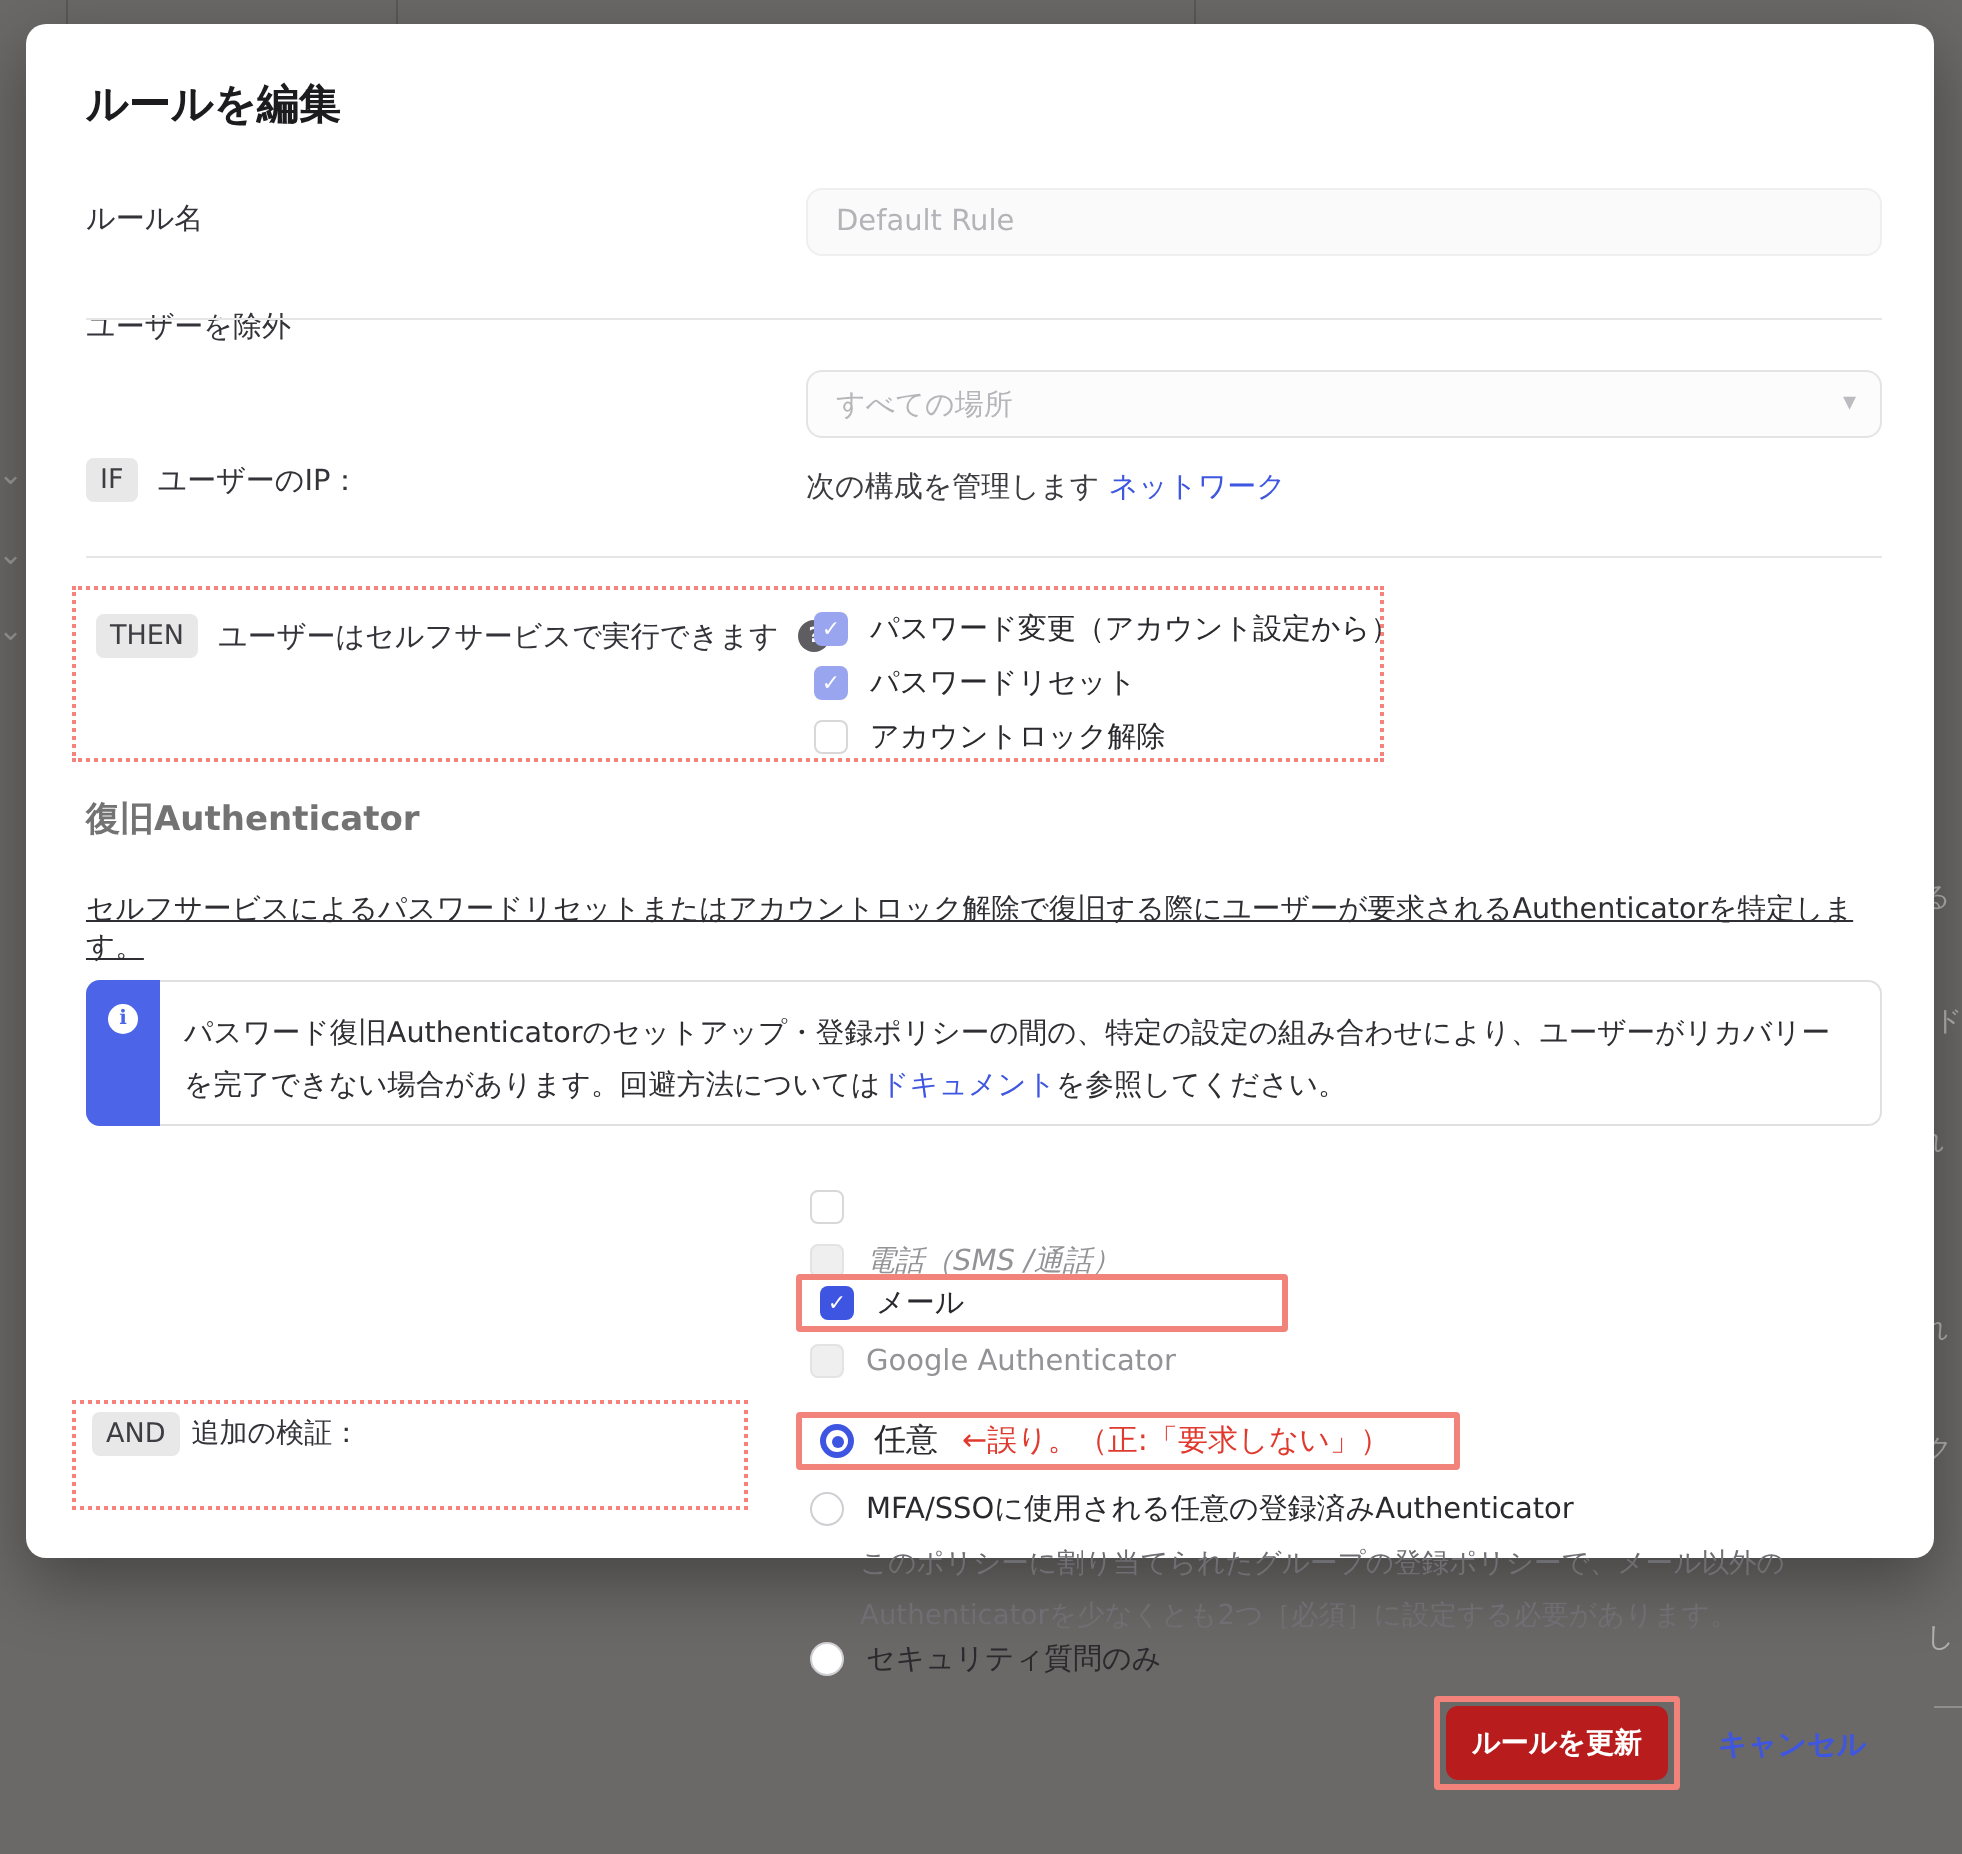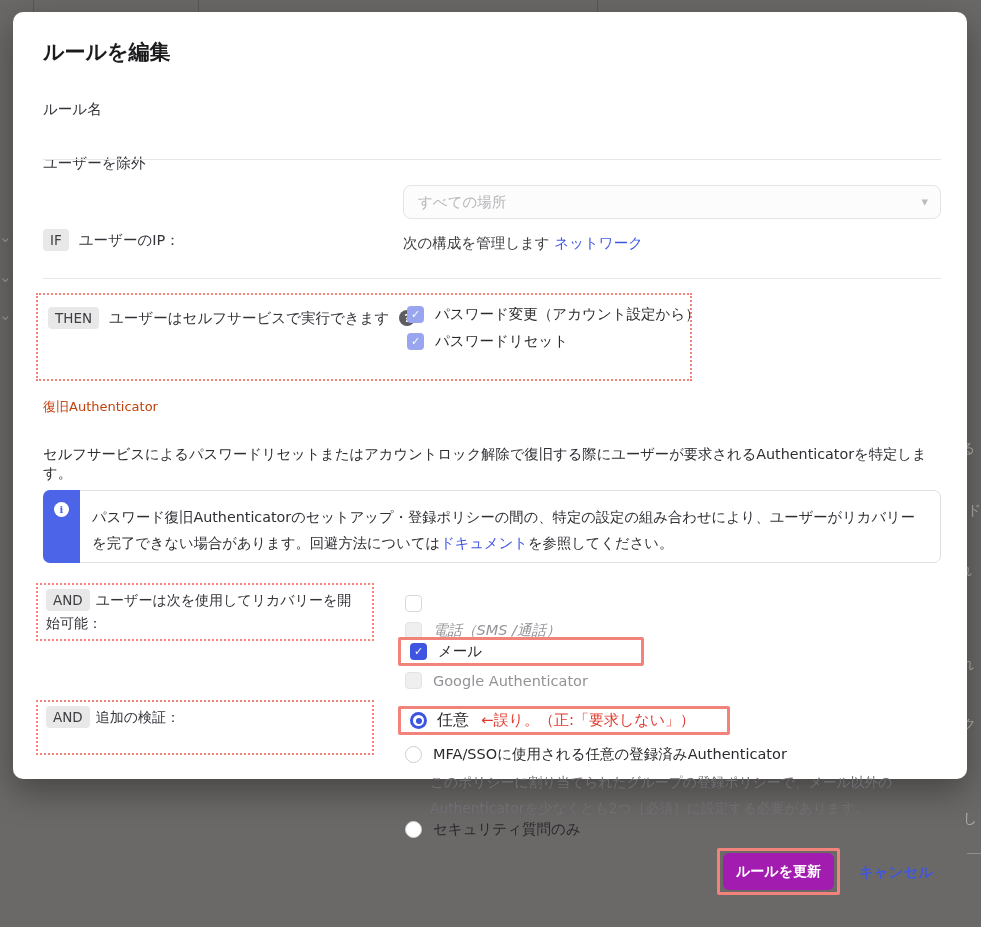--- a/index.html
+++ b/index.html
@@ -97,22 +97,22 @@
   .radio.sel::before {
     content:""; position:absolute; left:3px; top:3px; width:11px; height:11px;
     border-radius:50%; background:#fff;
   }
   .radio.sel::after {
     content:""; position:absolute; left:5.5px; top:5.5px; width:6px; height:6px;
     border-radius:50%; background:#3d55e0;
   }
 
   
-  .recovery-heading { position:absolute; left:30px; top:386px; font-size:13px; font-weight:normal; color:#c2410c; }
-  .recovery-desc { position:absolute; left:30px; top:433px; width:900px; font-size:14.3px; color:#2e2e33; }
+  .recovery-heading { position:absolute; left:30px; top:386px; font-size:17px; font-weight:bold; color:#737373; }
+  .recovery-desc { position:absolute; left:30px; top:433px; width:900px; font-size:14.3px; color:#2e2e33;text-decoration:underline; }
 
   
   .info-box {
     position:absolute; left:30px; top:478px; width:898px; height:73px;
     border:1px solid #e0e0e0; border-radius:7px; background:#fff;
   }
   .info-stripe {
     position:absolute; left:-1px; top:-1px; width:37px; height:73px;
     background:#4c64e8; border-radius:7px 0 0 7px;
     display:flex; align-items:flex-start; justify-content:center; padding-top:12px;
@@ -136,21 +136,21 @@
 
   .aux-box { position:absolute; left:385px; top:694px; width:332px; height:29px; display:flex; align-items:center; padding-left:9px; gap:10px; }
   .annotation { font-size:15px; color:#e03a2f; white-space:nowrap; margin-left:2px; }
   .and2-r2 { position:absolute; left:392px; top:733px; }
   .and2-desc { position:absolute; left:417px; top:757px; width:480px; font-size:13.8px; line-height:26px; color:#6e6e73; }
   .and2-r3 { position:absolute; left:392px; top:808px; }
 
   
   .btn-box { position:absolute; left:704px; top:836px; width:123px; height:47px; display:flex; align-items:center; justify-content:center; }
   .update-btn {
-    width:111px; height:37px; background:#a21caf; border:none; border-radius:6px;
+    width:111px; height:37px; background:#b91c1c; border:none; border-radius:6px;
     color:#fff; font-size:14px; font-weight:bold; cursor:pointer;
     font-family:"DejaVu Sans","Liberation Sans",sans-serif;
   }
   .cancel-link { position:absolute; left:846px; top:851px; font-size:14.5px; font-weight:bold; color:#3f56e0; cursor:pointer; }
 </style>
 </head>
 <body>
 
 <div class="bg-vline v1"></div>
 <div class="bg-vline v2"></div>
@@ -164,20 +164,21 @@
 <span class="bg-frag f4">れ</span>
 <span class="bg-frag f5">ク</span>
 <span class="bg-frag f6">し</span>
 <div class="bg-hline"></div>
 
 <div class="modal">
 
   <div class="modal-title">ルールを編集</div>
 
   <div class="field-label lbl-rule-name">ルール名</div>
+  <input class="text-input" type="text" placeholder="Default Rule" style="">
 
   <div class="field-label lbl-exclude">ユーザーを除外</div>
 
   <div class="divider d1"></div>
 
   <div class="if-row">
     <span class="badge">IF</span>
     <span class="row-label">ユーザーのIP：</span>
   </div>
   <div class="select-box">
@@ -202,38 +203,39 @@
             <span class="check">✓</span>
           </span>
         <span class="opt-label">パスワード変更（アカウント設定から）</span>
       </div>
       <div class="opt-row">
         <span class="cb checked-light">
             <span class="check">✓</span>
           </span>
         <span class="opt-label">パスワードリセット</span>
       </div>
+      <div class="opt-row">
+        <span class="cb unchecked"></span>
+        <span class="opt-label">アカウントロック解除</span>
+      </div>
     </div>
   </div>
 
   <div class="recovery-heading">復旧Authenticator</div>
   <div class="recovery-desc">セルフサービスによるパスワードリセットまたはアカウントロック解除で復旧する際にユーザーが要求されるAuthenticatorを特定します。</div>
 
   <div class="info-box">
     <div class="info-stripe">
       <span class="info-icon">i</span>
     </div>
     <div class="info-text">
       <span>パスワード復旧Authenticatorのセットアップ・登録ポリシーの間の、特定の設定の組み合わせにより、ユーザーがリカバリーを完了できない場合があります。回避方法については</span><a class="link">ドキュメント</a><span>を参照してください。</span>
     </div>
   </div>
 
-  <div class="and1-box dotted">
-    <span class="badge">AND</span><span class="and-label">ユーザーは次を使用してリカバリーを開始可能：</span>
-  </div>
 
   <div class="opt-row and1-r1">
     <span class="cb unchecked"></span>
   </div>
   <div class="opt-row and1-r2">
     <span class="cb disabled"></span>
     <span class="opt-label dim">電話（SMS /通話）</span>
   </div>
   <div class="mail-box red-box">
     <div class="opt-row">

